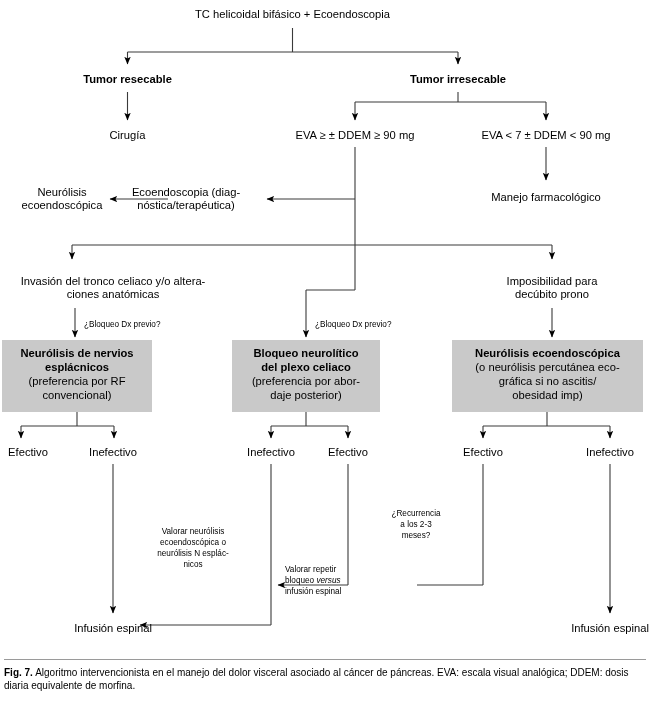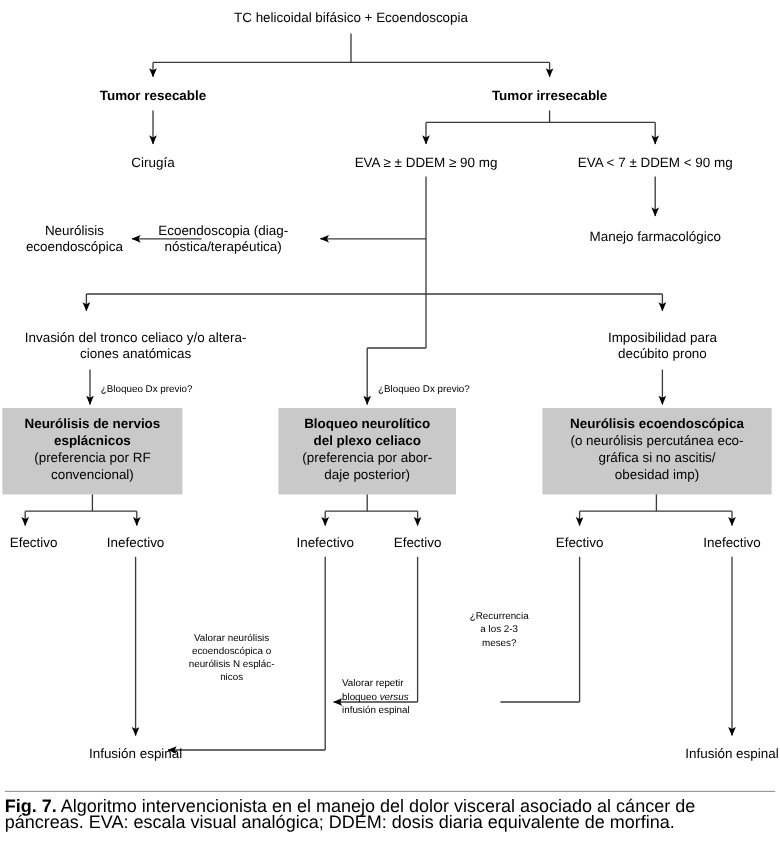--- a/index.html
+++ b/index.html
@@ -75,21 +75,21 @@
     top: 659px;
     width: 642px;
     height: 1px;
     background: #9a9a9a;
   }
   .caption {
     position: absolute;
     left: 4px;
     top: 666px;
     width: 642px;
-    font-size: 15px;
+    font-size: 10px;
     line-height: 13.4px;
     color: #000;
   }
   .caption b { font-weight: bold; }
 </style>
 </head>
 <body>
 
 <div id="figure-root">
 

